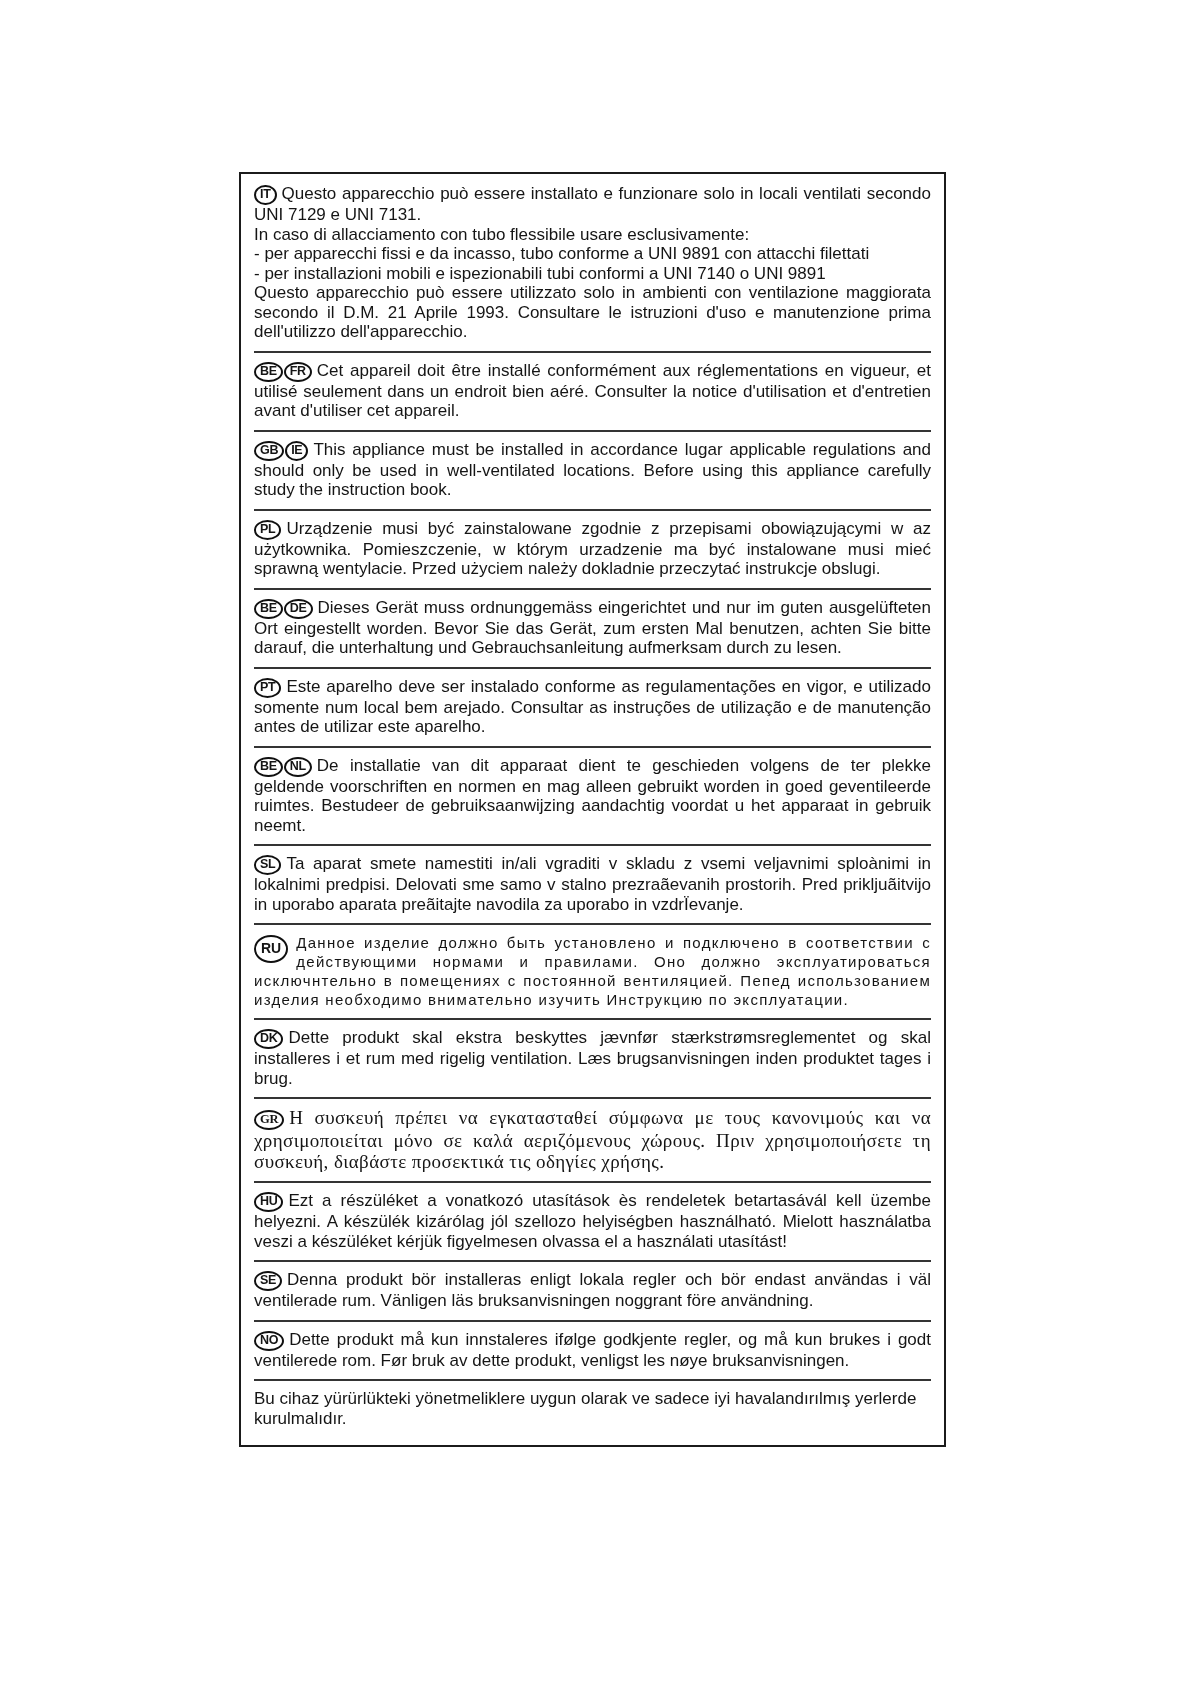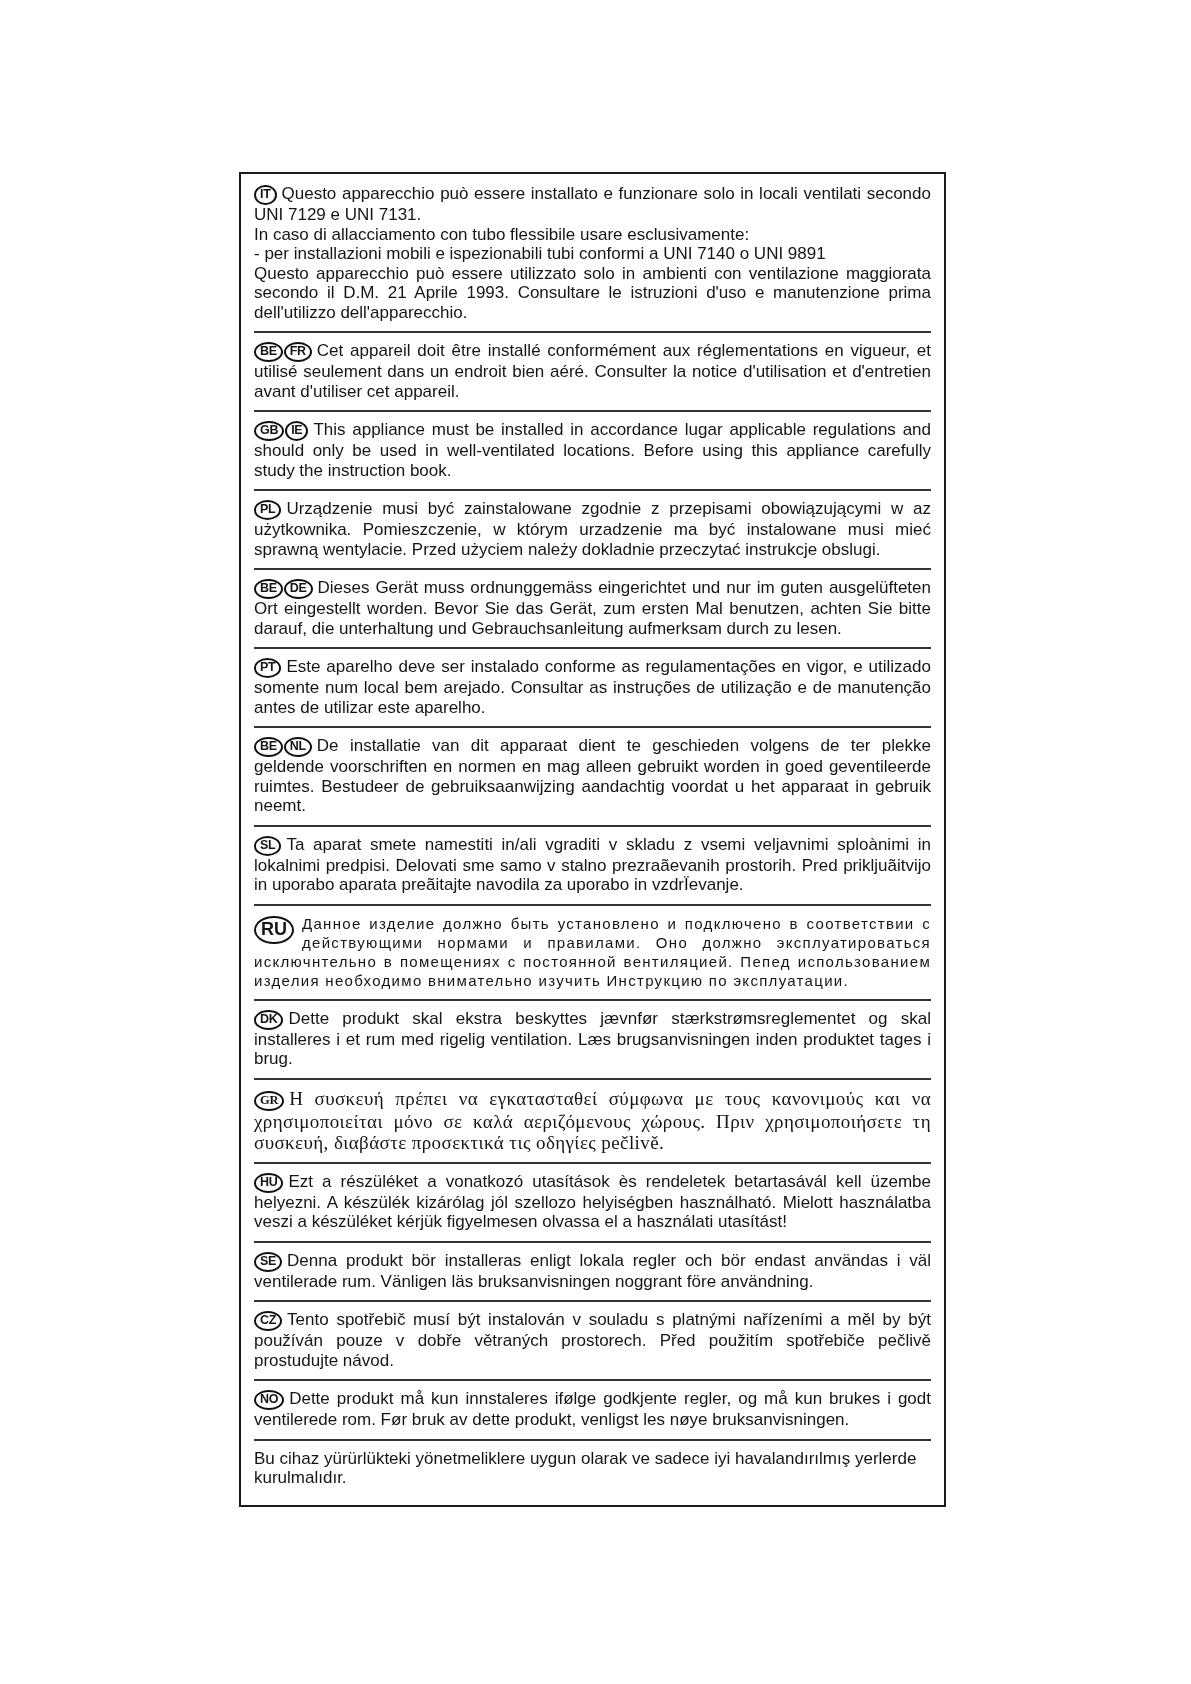--- a/index.html
+++ b/index.html
@@ -55,21 +55,21 @@
     vertical-align: 1px;
     background: #fff;
   }
   
   .section.style-ru {
     font-size: 15px;
     line-height: 19px;
     letter-spacing: 1.3px;
   }
   .section.style-ru .badge {
-    font-size: 18px;
+    font-size: 14px;
     line-height: 15px;
     padding: 4px 5px 5px 5px;
     letter-spacing: 0;
   }
   .section.float-badge .badges {
     float: left;
     margin: 2px 7px 1px 0;
   }
   
   .section.style-gr {
@@ -82,20 +82,21 @@
     text-align: left;
   }
 </style>
 </head>
 <body>
 
 <div class="notice-box">
   <div class="section">
     <p class="para first"><span class="badges"><span class="badge">IT</span></span><span class="para-text">Questo apparecchio può essere installato e funzionare solo in locali ventilati secondo UNI 7129 e UNI 7131.</span></p>
   <p class="para">In caso di allacciamento con tubo flessibile usare esclusivamente:</p>
+      <p class="para">- per apparecchi fissi e da incasso, tubo conforme a UNI 9891 con attacchi filettati</p>
       <p class="para">- per installazioni mobili e ispezionabili tubi conformi a UNI 7140 o UNI 9891</p>
       <p class="para">Questo apparecchio può essere utilizzato solo in ambienti con ventilazione maggiorata secondo il D.M. 21 Aprile 1993. Consultare le istruzioni d'uso e manutenzione prima dell'utilizzo dell'apparecchio.</p>
     </div>
 
   <div class="section">
     <p class="para first"><span class="badges"><span class="badge">BE</span><span class="badge">FR</span></span><span class="para-text">Cet appareil doit être installé conformément aux réglementations en vigueur, et utilisé seulement dans un endroit bien aéré. Consulter la notice d'utilisation et d'entretien avant d'utiliser cet appareil.</span></p>
   </div>
 
   <div class="section">
     <p class="para first"><span class="badges"><span class="badge">GB</span><span class="badge">IE</span></span><span class="para-text">This appliance must be installed in accordance lugar applicable regulations and should only be used in well-ventilated locations. Before using this appliance carefully study the instruction book.</span></p>
@@ -124,35 +125,32 @@
 
   <div class="section style-ru float-badge">
     <p class="para first"><span class="badges"><span class="badge">RU</span></span><span class="para-text">Данное изделие должно быть установлено и подключено в соответствии с действующими нормами и правилами. Оно должно эксплуатироваться исключнтельно в помещениях с постоянной вентиляцией. Пепед использованием изделия необходимо внимательно изучить Инструкцию по эксплуатации.</span></p>
   </div>
 
   <div class="section">
     <p class="para first"><span class="badges"><span class="badge">DK</span></span><span class="para-text">Dette produkt skal ekstra beskyttes jævnfør stærkstrømsreglementet og skal installeres i et rum med rigelig ventilation. Læs brugsanvisningen inden produktet tages i brug.</span></p>
   </div>
 
   <div class="section style-gr">
-    <p class="para first"><span class="badges"><span class="badge">GR</span></span><span class="para-text">Η συσκευή πρέπει να εγκατασταθεί σύμφωνα με τους κανονιμούς και να χρησιμοποιείται μόνο σε καλά αεριζόμενους χώρους. Πριν χρησιμοποιήσετε τη συσκευή, διαβάστε προσεκτικά τις οδηγίες pečlivě.</span></p>
+    <p class="para first"><span class="badges"><span class="badge">GR</span></span><span class="para-text">Η συσκευή πρέπει να εγκατασταθεί σύμφωνα με τους κανονιμούς και να χρησιμοποιείται μόνο σε καλά αεριζόμενους χώρους. Πριν χρησιμοποιήσετε τη συσκευή, διαβάστε προσεκτικά τις οδηγίες χρήσης.</span></p>
   </div>
 
   <div class="section">
     <p class="para first"><span class="badges"><span class="badge">HU</span></span><span class="para-text">Ezt a részüléket a vonatkozó utasítások ès rendeletek betartasávál kell üzembe helyezni. A készülék kizárólag jól szellozo helyiségben használható. Mielott használatba veszi a készüléket kérjük figyelmesen olvassa el a használati utasítást!</span></p>
   </div>
 
 
   <div class="section">
     <p class="para first"><span class="badges"><span class="badge">SE</span></span><span class="para-text">Denna produkt bör installeras enligt lokala regler och bör endast användas i väl ventilerade rum.  Vänligen läs bruksanvisningen noggrant före användning.</span></p>
   </div>
 
-  <div class="section">
-    <p class="para first"><span class="badges"><span class="badge">CZ</span></span><span class="para-text">Tento spotřebič musí být instalován v souladu s platnými nařízeními a měl by být používán pouze v dobře větraných prostorech. Před použitím spotřebiče pečlivě prostudujte návod.</span></p>
-  </div>
 
   <div class="section">
     <p class="para first"><span class="badges"><span class="badge">NO</span></span><span class="para-text">Dette produkt må kun innstaleres ifølge godkjente regler, og må kun brukes i godt ventilerede rom.  Før bruk av dette produkt, venligst les nøye bruksanvisningen.</span></p>
   </div>
 
   <div class="section align-left">
   <p class="para">Bu cihaz yürürlükteki yönetmeliklere uygun olarak ve sadece iyi havalandırılmış yerlerde kurulmalıdır.</p>
     </div>
 </div>
 

